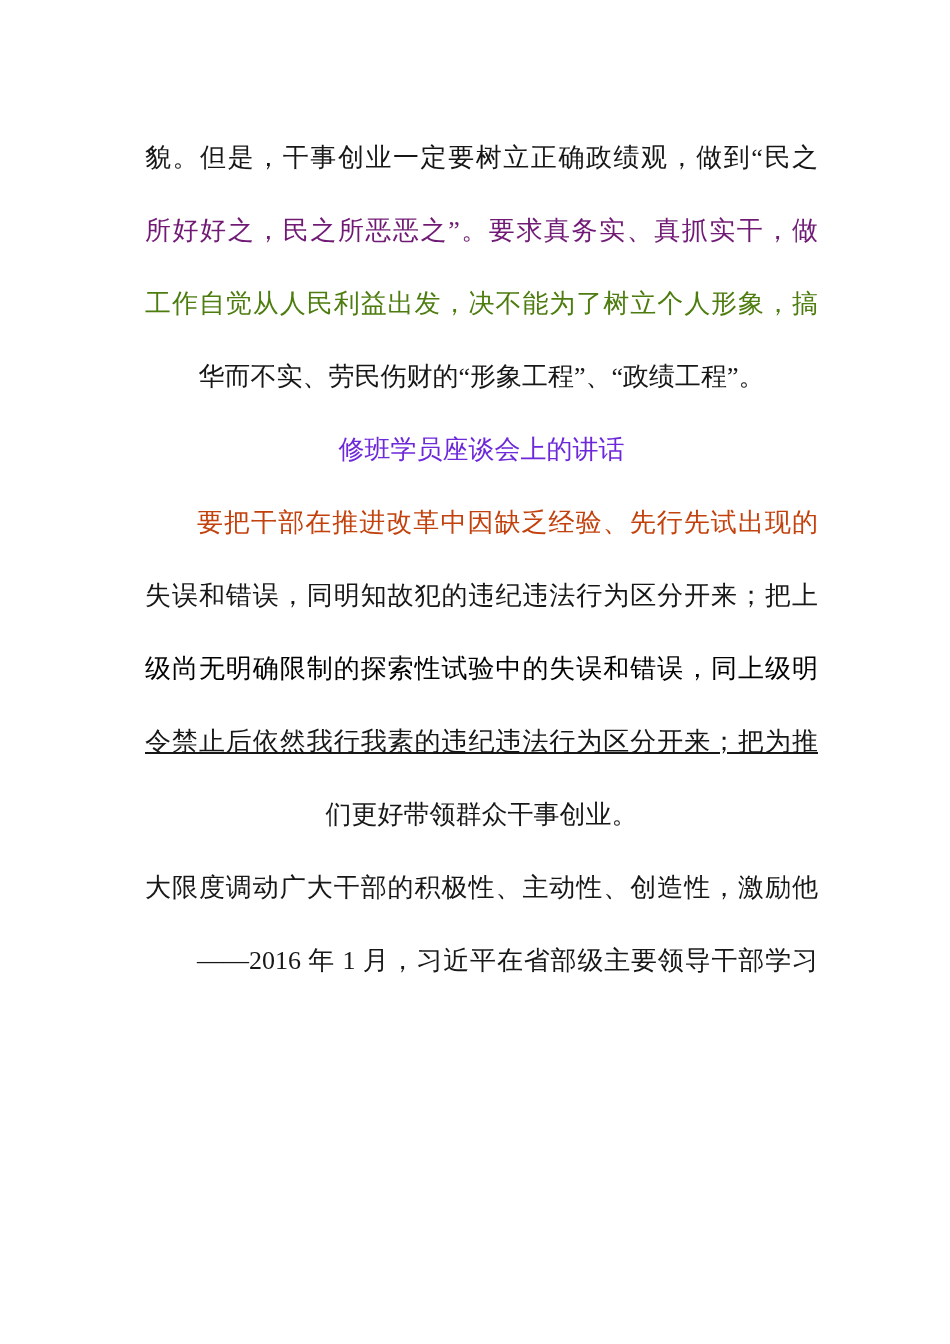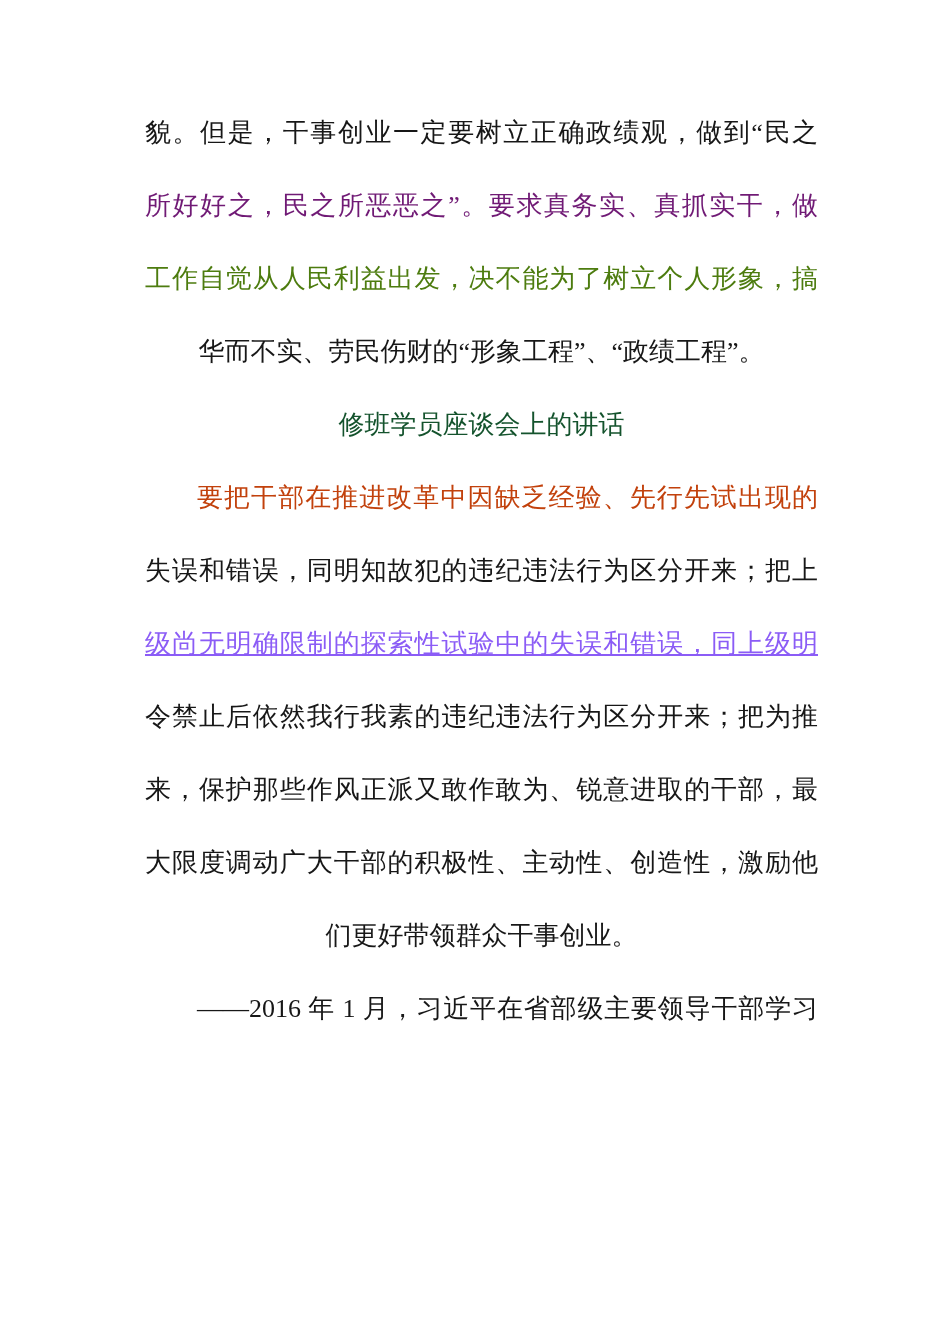--- a/index.html
+++ b/index.html
@@ -10,21 +10,21 @@
   .page {
     position: relative;
     width: 950px;
     height: 1344px;
     background: #ffffff;
     overflow: hidden;
   }
   .doc-body {
     position: absolute;
     left: 145px;
-    top: 96px;
+    top: 121px;
     width: 673px;
   }
   .text-line {
     height: 73px;
     line-height: 73px;
     font-size: 26px;
     color: #171717;
     font-family: "Liberation Serif", "DejaVu Serif", serif;
     font-weight: 400;
     text-align: center;
@@ -39,23 +39,22 @@
 </style>
 </head>
 <body>
 
 <div class="page">
   <div class="doc-body" id="doc-body">
       <div class="text-line just" style="color: rgb(23, 23, 23);">貌。但是，干事创业一定要树立正确政绩观，做到“民之</div>
       <div class="text-line just" style="color: #701a75;">所好好之，民之所恶恶之”。要求真务实、真抓实干，做</div>
       <div class="text-line just" style="color: #4d7c0f;">工作自觉从人民利益出发，决不能为了树立个人形象，搞</div>
       <div class="text-line" style="color: rgb(23, 23, 23);">华而不实、劳民伤财的“形象工程”、“政绩工程”。</div>
-      <div class="text-line" style="color: #14532d;">修班学员座谈会上的讲话</div>
+      <div class="text-line" style="color: #6d28d9;">修班学员座谈会上的讲话</div>
       <div class="text-line just ind" style="color: #c2410c;">要把干部在推进改革中因缺乏经验、先行先试出现的</div>
       <div class="text-line just" style="color: rgb(23, 23, 23);">失误和错误，同明知故犯的违纪违法行为区分开来；把上</div>
-      <div class="text-line just" style="color: #8b5cf6; text-decoration: underline;">级尚无明确限制的探索性试验中的失误和错误，同上级明</div>
-      <div class="text-line just" style="color: rgb(23, 23, 23);">令禁止后依然我行我素的违纪违法行为区分开来；把为推</div>
-      <div class="text-line just" style="color: rgb(23, 23, 23);">来，保护那些作风正派又敢作敢为、锐意进取的干部，最</div>
+      <div class="text-line just" style="color: #000000;">级尚无明确限制的探索性试验中的失误和错误，同上级明</div>
+      <div class="text-line just" style="color: rgb(23, 23, 23); text-decoration: underline;">令禁止后依然我行我素的违纪违法行为区分开来；把为推</div>
+      <div class="text-line" style="color: rgb(23, 23, 23);">们更好带领群众干事创业。</div>
       <div class="text-line just" style="color: rgb(23, 23, 23);">大限度调动广大干部的积极性、主动性、创造性，激励他</div>
-      <div class="text-line" style="color: rgb(23, 23, 23);">们更好带领群众干事创业。</div>
       <div class="text-line just ind" style="color: rgb(23, 23, 23);">——2016 年 1 月，习近平在省部级主要领导干部学习</div>
     </div>
 </div>
 
 </body></html>

